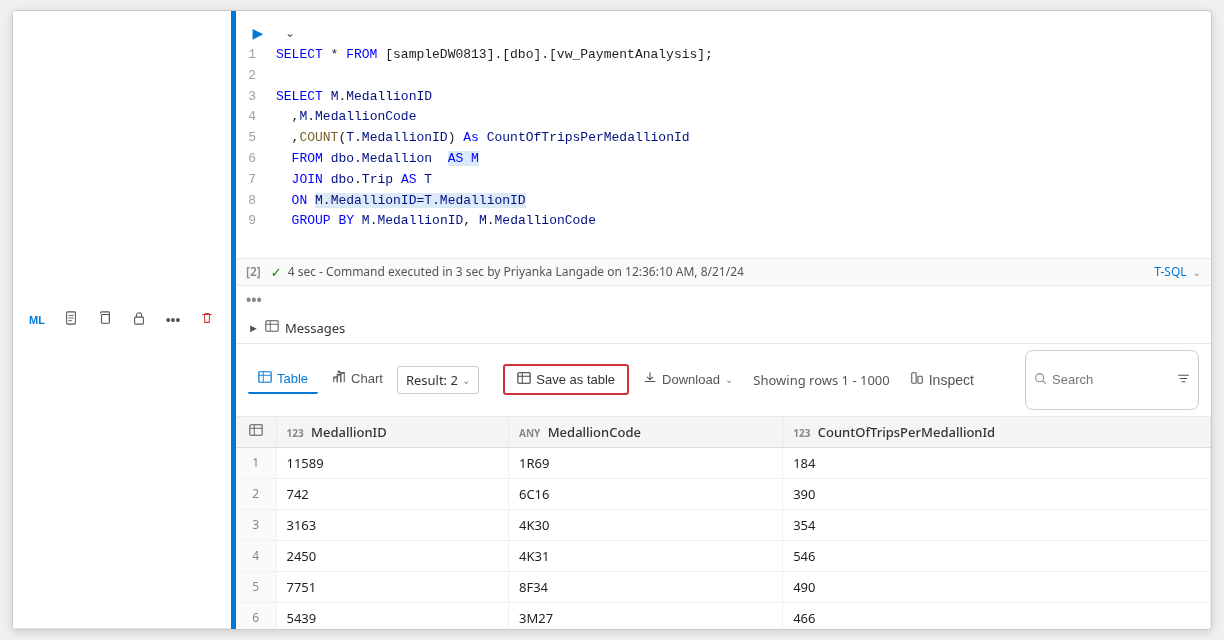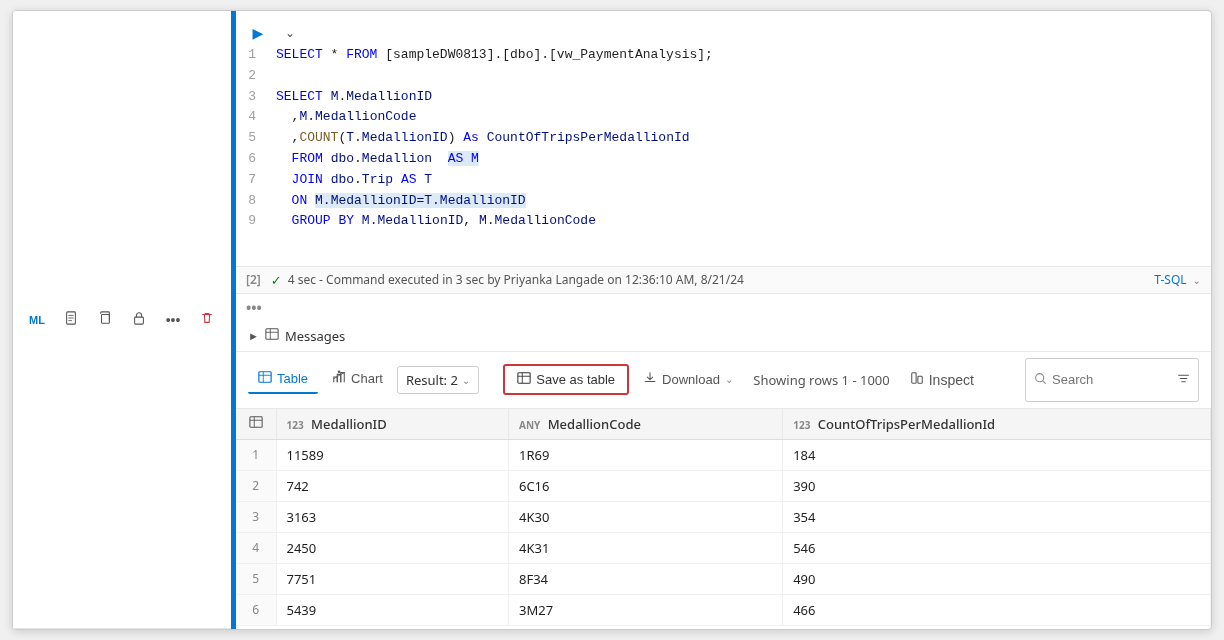--- a/index.html
+++ b/index.html
@@ -265,22 +265,22 @@
       background: transparent;
       cursor: pointer;
       font-size: 14px;
       color: #555;
     }
     .search-box {
       display: flex;
       align-items: center;
       gap: 5px;
       border: 1px solid #ccc;
-      border-radius: 3px;
-      padding: 12px 8px;
+      border-radius: 8px;
+      padding: 20px 8px;
       background: #fff;
       margin-left: auto;
     }
     .search-box input {
       border: none;
       outline: none;
       font-size: 13px;
       width: 120px;
       background: transparent;
     }

